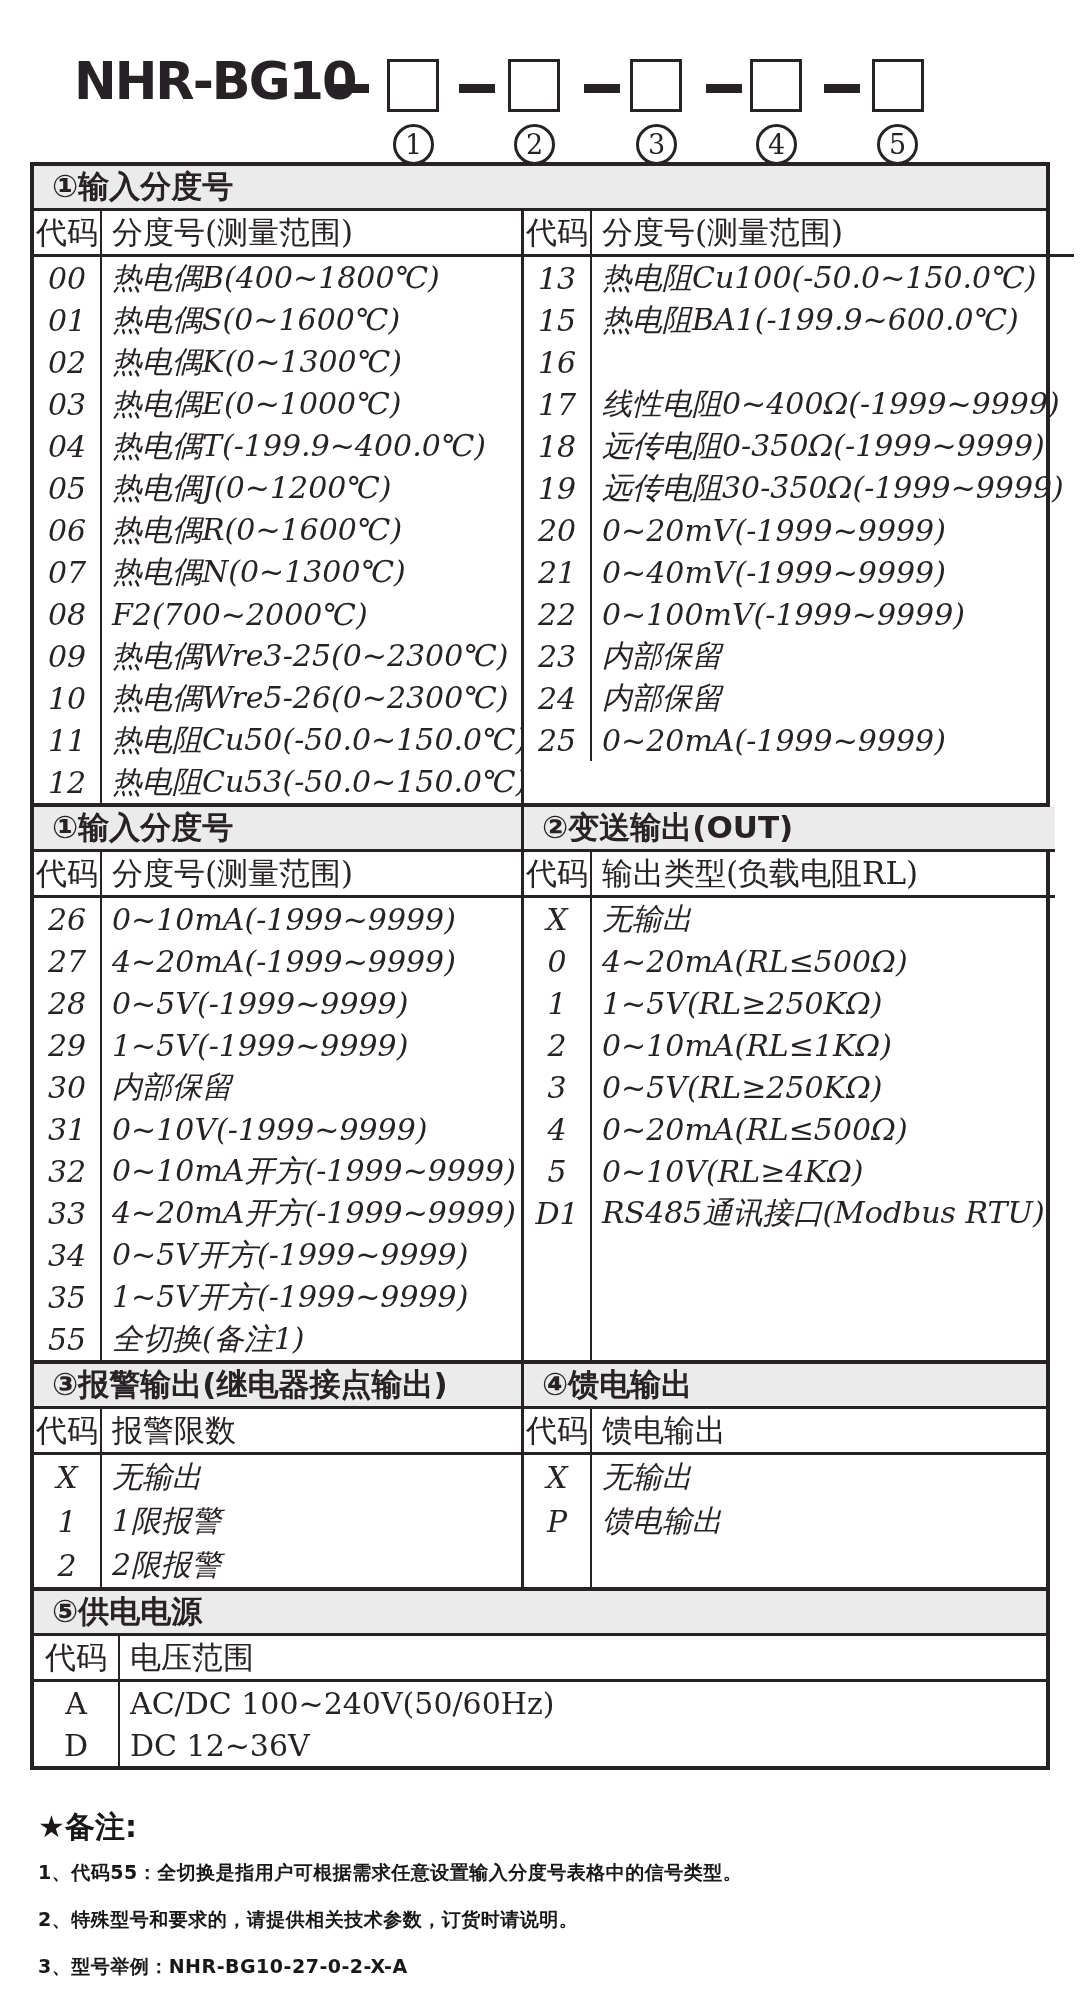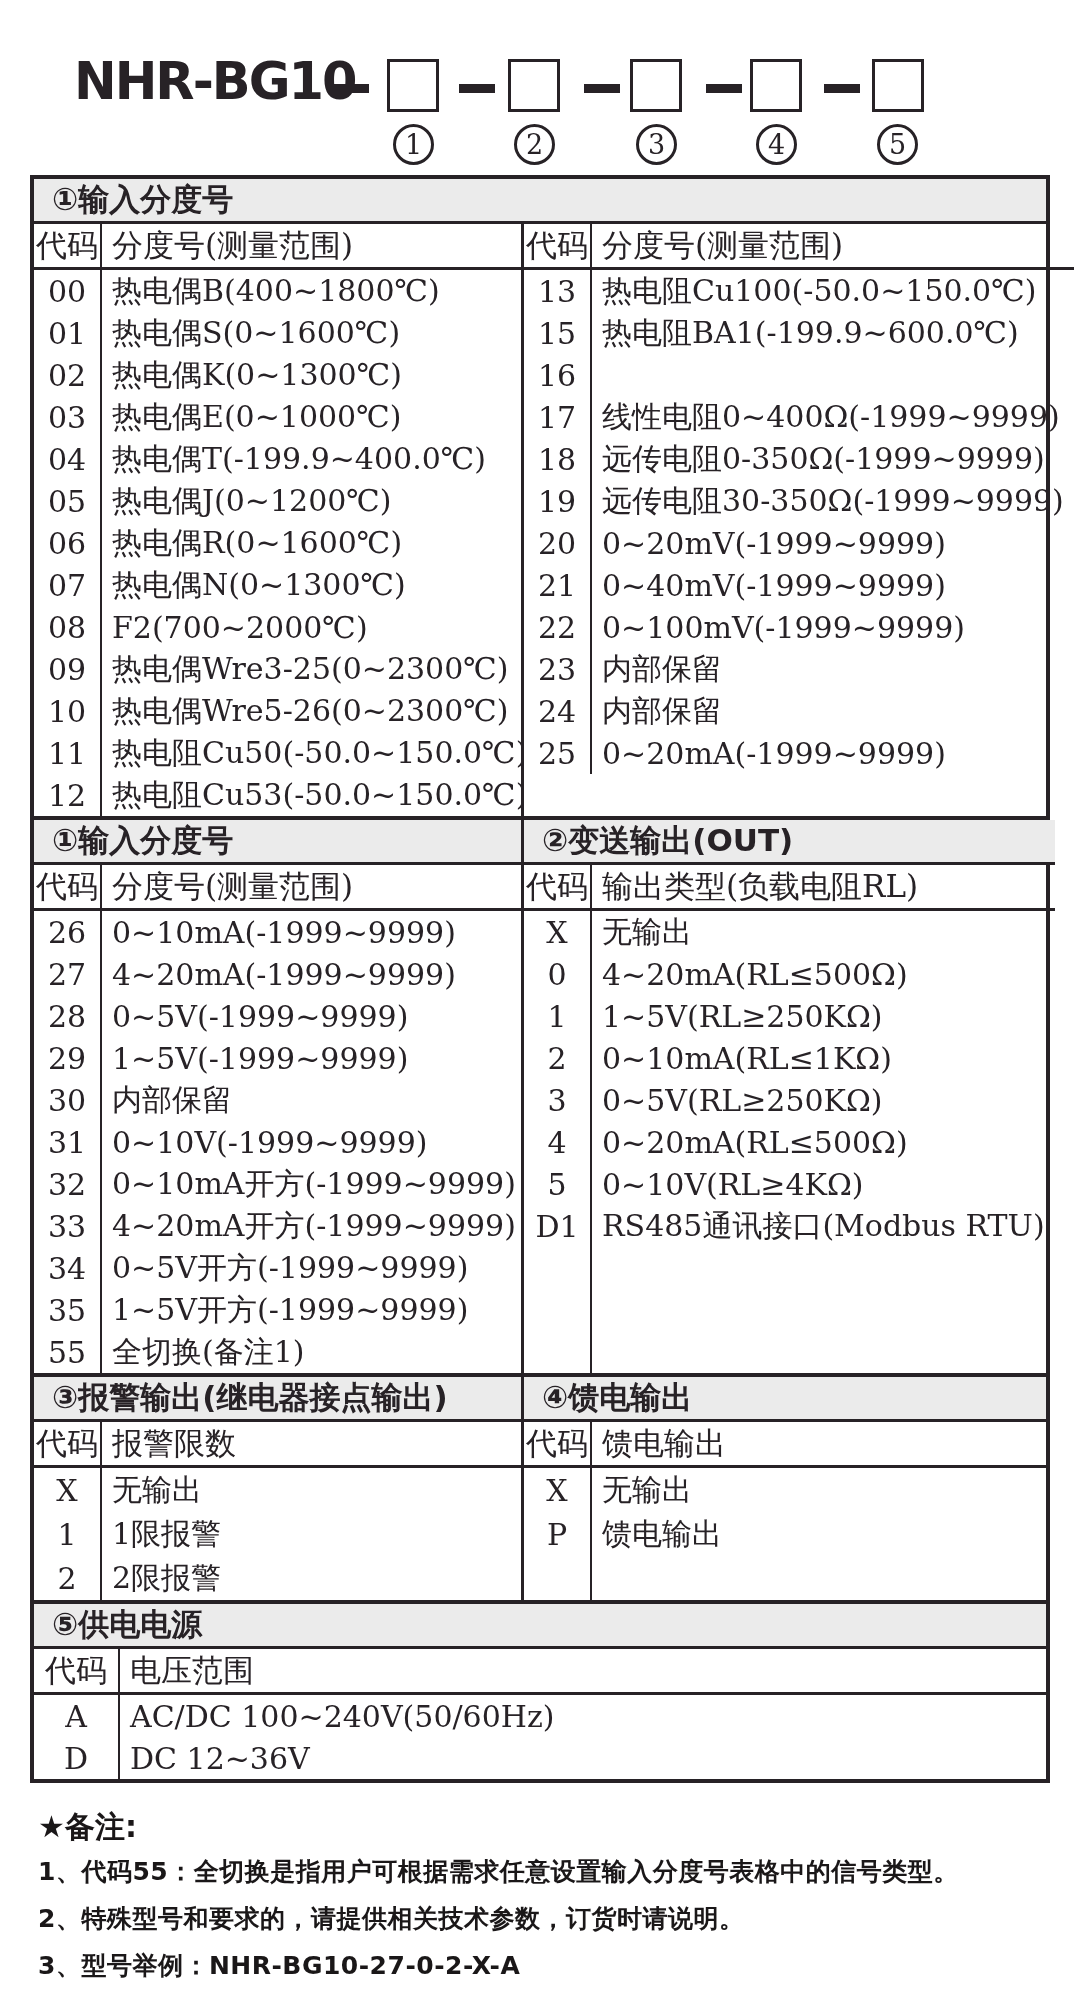--- a/index.html
+++ b/index.html
@@ -11,46 +11,46 @@
   .top { position:relative; height:165px;margin-top:28px; }
   .model-name { position:absolute; left:74px; top:26px; font-family:"DejaVu Sans","Liberation Sans",sans-serif;
                 font-weight:bold; font-size:51px; line-height:1.1; letter-spacing:-2px; color:#272226; }
   .dash { position:absolute; top:56px; width:36px; height:9px; background:#272226; }
   .slot-box { position:absolute; top:31px; width:52px; height:53px; border:3px solid #272226; background:#fff; }
   .slot-circle { position:absolute; top:96px; width:41px; height:41px; border:3px solid #272226; border-radius:50%;
                  display:flex; align-items:center; justify-content:center;
                  font-family:"DejaVu Serif","Liberation Serif",serif; font-size:27px; color:#272226; }
 
   
-  .table-wrap { position:absolute; left:30px; top:175px; width:1020px; border:4px solid #272226; background:#fff; }
+  .table-wrap { position:absolute; left:30px; top:162px; width:1020px; border:4px solid #272226; background:#fff; }
   .sec { border-top:4px solid #272226; }
   .sec:first-child { border-top:none; }
   .band { height:45px; background:#ebebeb; border-bottom:3px solid #272226;
           display:flex; align-items:center; padding-left:18px;
           font-family:"DejaVu Sans","Liberation Sans",sans-serif; font-weight:bold; font-size:31px; color:#272226; }
   .cols { display:flex; align-items:stretch; }
   .half { display:flex; flex-direction:column; }
   .half.left  { width:487px; flex:none; }
   .half.right { flex:1; border-left:3px solid #272226; }
   .hdr { height:46px; border-bottom:3px solid #272226; display:flex; font-size:31px; }
   .hdr .code, .row .code { width:68px; flex:none; border-right:2px solid #272226;
                            display:flex; align-items:center; justify-content:center; }
   .hdr .desc, .row .desc { flex:1; display:flex; align-items:center; padding:0 10px; overflow:hidden; white-space:nowrap; }
   .row { display:flex; height:42px; font-size:30px; }
   .sec3 .row { height:44px; }
   .row.filler { flex:1; height:auto; }
   .sec4 .hdr .code, .sec4 .row .code { width:86px; }
   .rows { display:flex; flex-direction:column; }
-  .half .rows { flex:0 0 auto; }
+  .half .rows { flex:0 0 auto;font-style:italic; }
 
   
   .notes { position:absolute; left:38px; top:1797px; width:1010px; padding-top:14px;
            font-family:"DejaVu Sans","Liberation Sans",sans-serif; font-weight:bold; color:#1a1718; }
   .notes-title { font-size:30px; line-height:32px; margin-bottom:14px; }
-  .note { font-size:25px; line-height:30px; margin-bottom:17px; letter-spacing:0.5px; }
+  .note { font-size:19px; line-height:30px; margin-bottom:17px; letter-spacing:0.5px; }
 </style>
 </head>
 <body>
 
 <div class="page">
 
   <div class="top">
     <span class="model-name">NHR-BG10</span>
     <span class="dash" style="left:333px"></span>
     <span class="slot-box" style="left:387px"></span>

